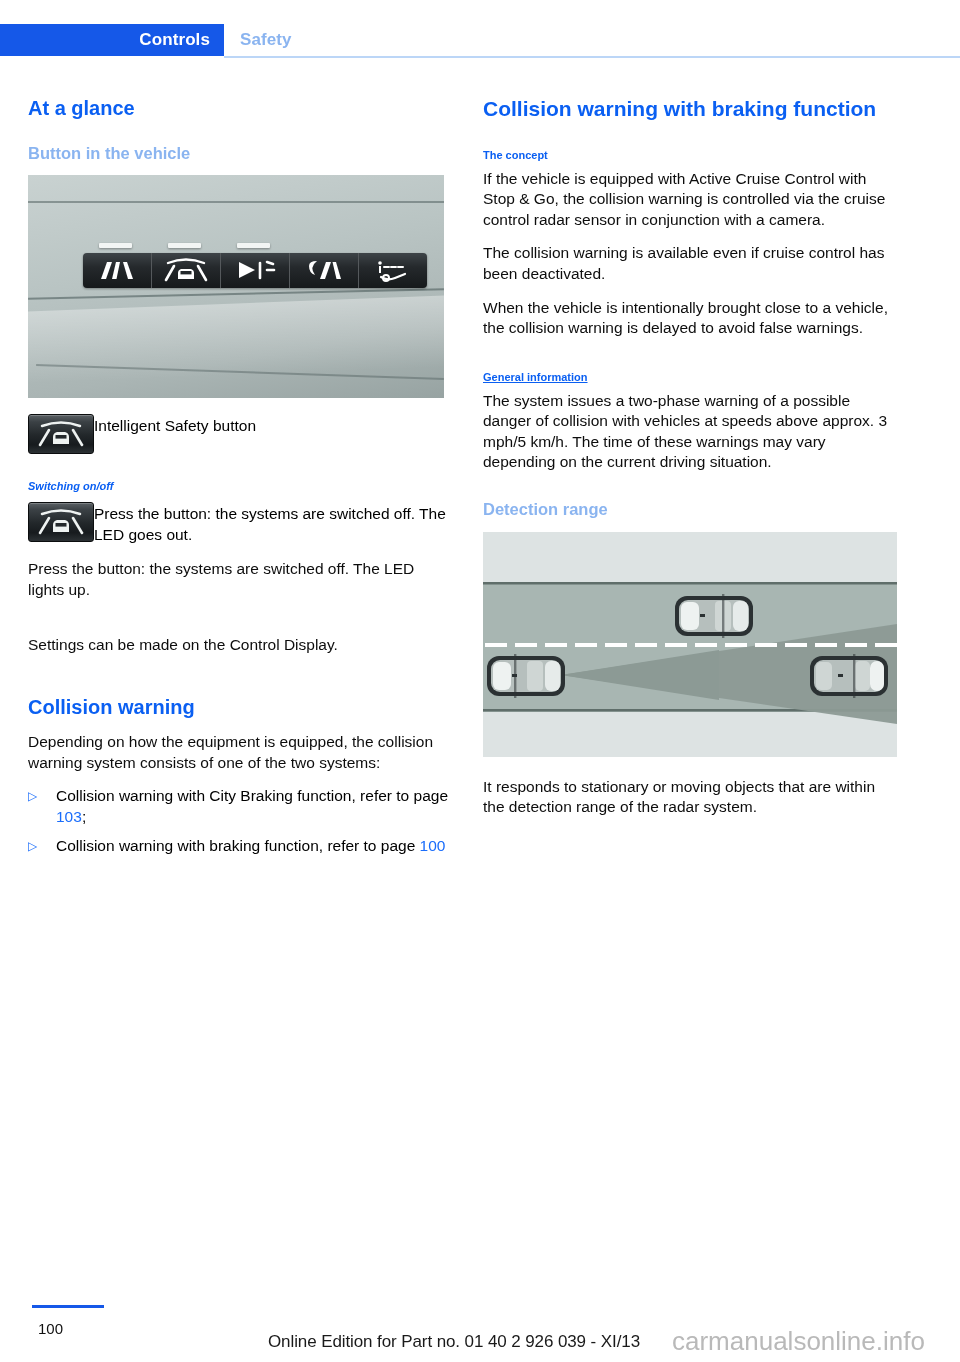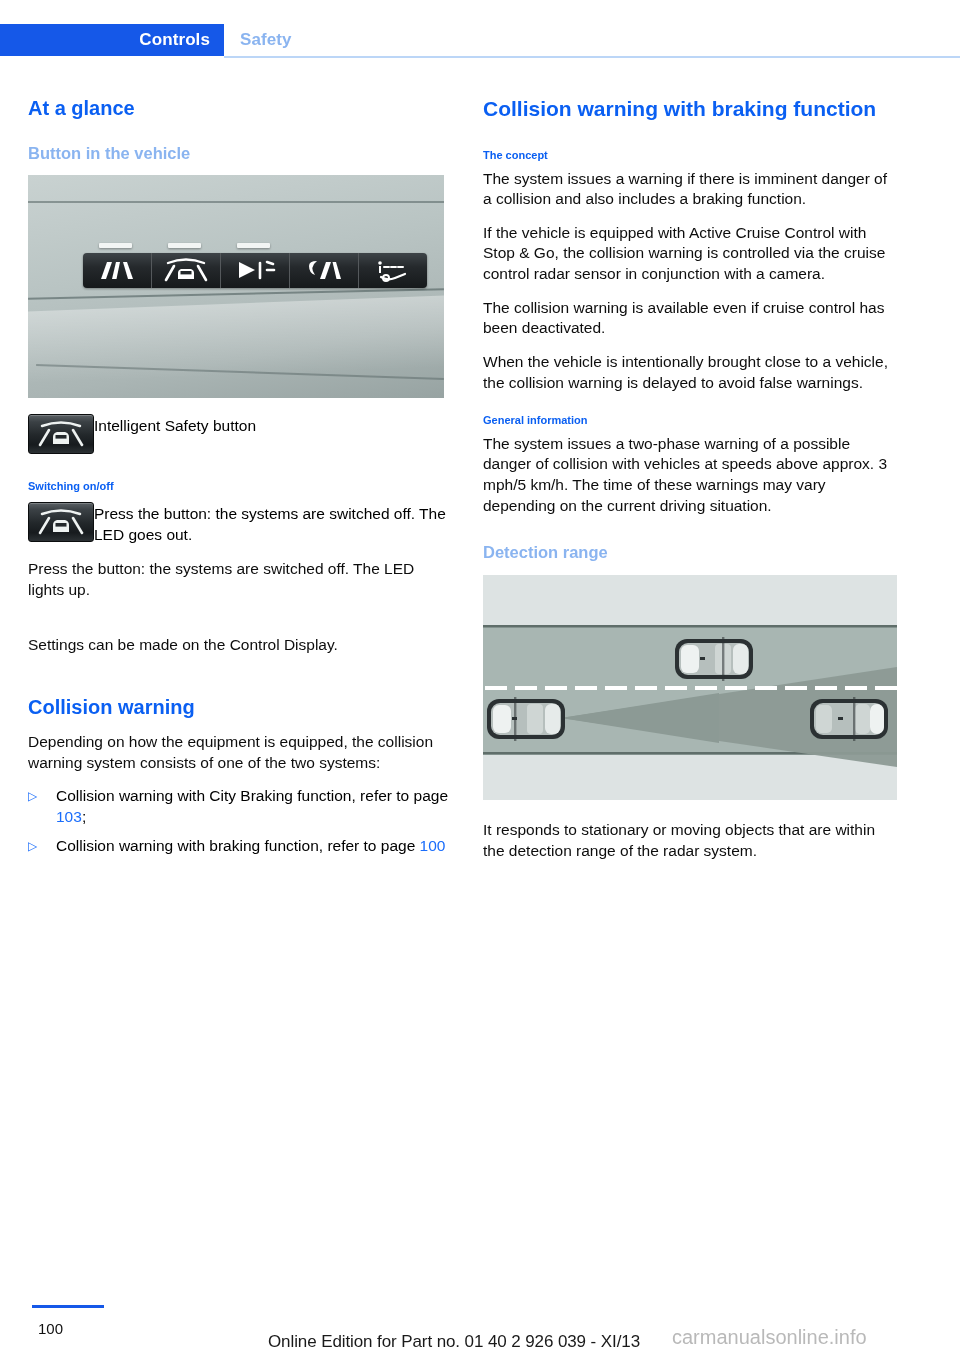--- a/index.html
+++ b/index.html
@@ -276,21 +276,21 @@
         <path d="M13 11 Q32 4 51 11" stroke="#eef2f1" stroke-width="2.4" fill="none" stroke-linecap="round"></path>
         <path d="M11 30 L20 15" stroke="#eef2f1" stroke-width="2.6" stroke-linecap="round"></path>
         <path d="M53 30 L44 15" stroke="#eef2f1" stroke-width="2.6" stroke-linecap="round"></path>
         <path d="M24 29 L24 22 Q24 18 28 17 L36 17 Q40 18 40 22 L40 29 Z" fill="#eef2f1"></path>
         <rect x="26.5" y="20" width="11" height="3.6" fill="#23282b"></rect>
       </svg>
     </div>
     <div class="cap">Intelligent Safety button</div>
   </div>
 
-  <h2 class="sub-strong" style="margin-top:26px;margin-bottom:8px;">Switching on/off</h2>
+  <h2 class="sub-strong" style="margin-top:26px;margin-bottom:8px;font-style:italic;">Switching on/off</h2>
 
 
   <div class="icon-row">
     <div class="btn-icon">
       <svg width="64" height="38" viewBox="0 0 64 38">
         <path d="M13 11 Q32 4 51 11" stroke="#eef2f1" stroke-width="2.4" fill="none" stroke-linecap="round"></path>
         <path d="M11 30 L20 15" stroke="#eef2f1" stroke-width="2.6" stroke-linecap="round"></path>
         <path d="M53 30 L44 15" stroke="#eef2f1" stroke-width="2.6" stroke-linecap="round"></path>
         <path d="M24 29 L24 22 Q24 18 28 17 L36 17 Q40 18 40 22 L40 29 Z" fill="#eef2f1"></path>
         <rect x="26.5" y="20" width="11" height="3.6" fill="#23282b"></rect>
@@ -318,26 +318,25 @@
   </div>
 
 </div>
 
 <div class="col col-right">
 
   <h1 class="title title-lg">Collision warning with braking function</h1>
 
   <h2 class="sub-strong">The concept</h2>
 
-  <p class="body">The system issues a warning if there is imminent danger of a collision and also includes a braking function.</p>
   <p class="body">If the vehicle is equipped with Active Cruise Control with Stop &amp; Go, the collision warning is controlled via the cruise control radar sensor in conjunction with a camera.</p>
   <p class="body">The collision warning is available even if cruise control has been deactivated.</p>
   <p class="body">When the vehicle is intentionally brought close to a vehicle, the collision warning is delayed to avoid false warnings.</p>
 
-  <h2 class="sub-strong" style="margin-top:21px;">General information</h2>
+  <h2 class="sub-strong" style="margin-top:32px;text-decoration:underline;">General information</h2>
   <p class="body">The system issues a two-phase warning of a possible danger of collision with vehicles at speeds above approx. 3 mph/5 km/h. The time of these warnings may vary depending on the current driving situation.</p>
 
   <h2 class="sub" style="margin-top:26px;margin-bottom:12px;">Detection range</h2>
 
   
   <svg class="diagram" viewBox="0 0 414 225">
     <rect x="0" y="0" width="414" height="225" fill="#dde3e3"></rect>
     <rect x="0" y="50" width="414" height="130" fill="#a8b6b2"></rect>
     <rect x="0" y="50" width="414" height="2.5" fill="#5f6e6a"></rect>
     <rect x="0" y="177" width="414" height="2.5" fill="#5f6e6a"></rect>
@@ -395,13 +394,13 @@
       <rect x="45" y="0" width="2.4" height="44" fill="#2b3133" opacity=".55"></rect>
     </g>
   </svg>
 
   <p class="body">It responds to stationary or moving objects that are within the detection range of the radar system.</p>
 </div>
 
 <div style="position:absolute;left:32px;top:1305px;width:72px;height:3px;background:#1558e8;"></div>
 <div style="position:absolute;left:38px;top:1320px;font-size:15px;color:#111;">100</div>
 <div style="position:absolute;left:268px;top:1332px;font-size:17px;color:#1a1a1a;letter-spacing:-0.1px;">Online Edition for Part no. 01 40 2 926 039 - XI/13</div>
-<div style="position:absolute;left:672px;top:1326px;font-size:20px;color:#b9b9b9;">carmanualsonline.info</div>
+<div style="position:absolute;left:672px;top:1326px;font-size:26px;color:#b9b9b9;">carmanualsonline.info</div>
 
 </body></html>

